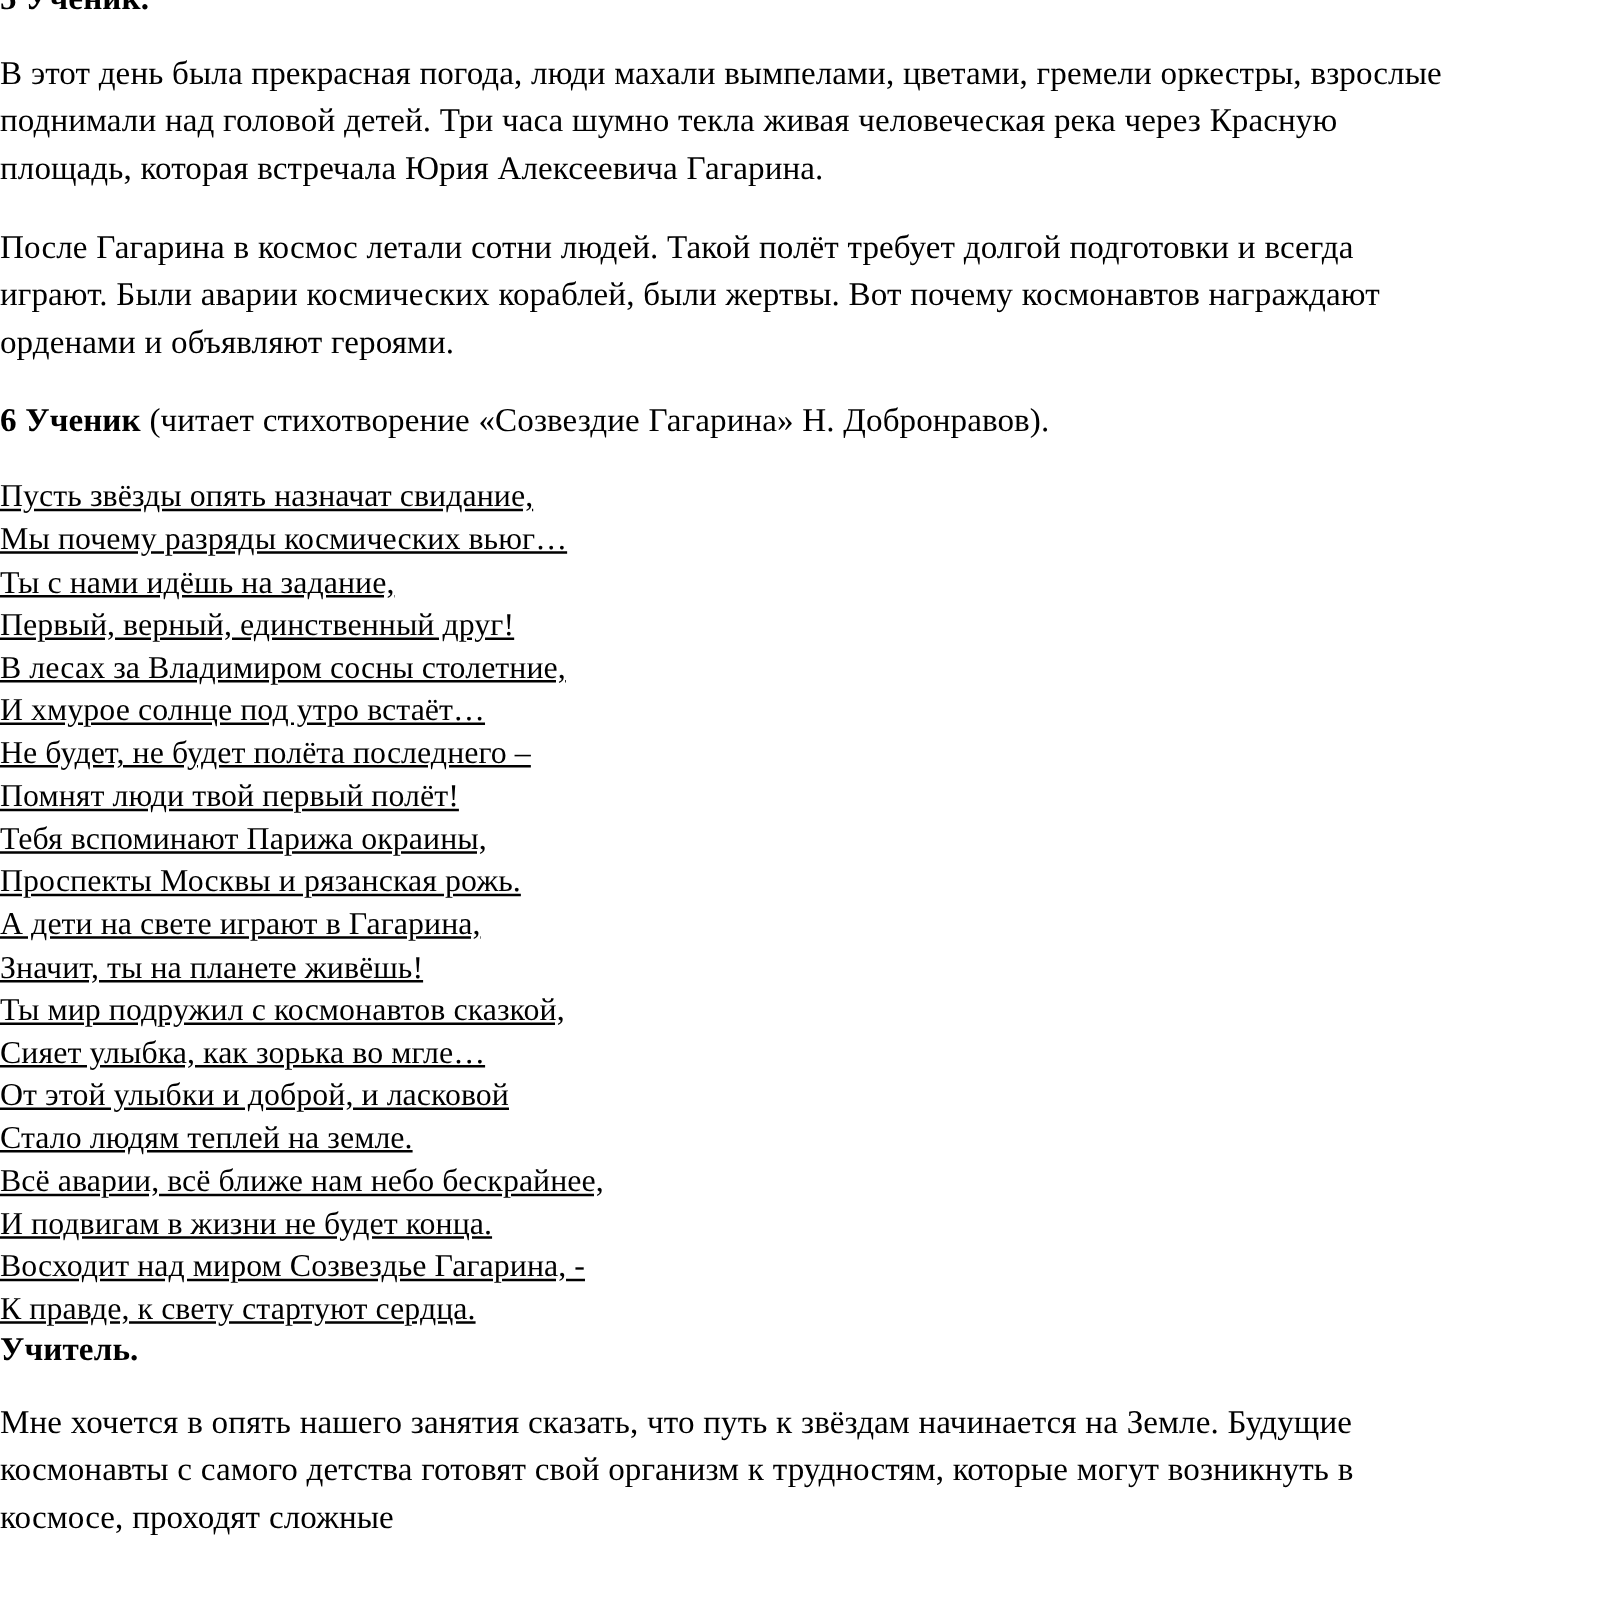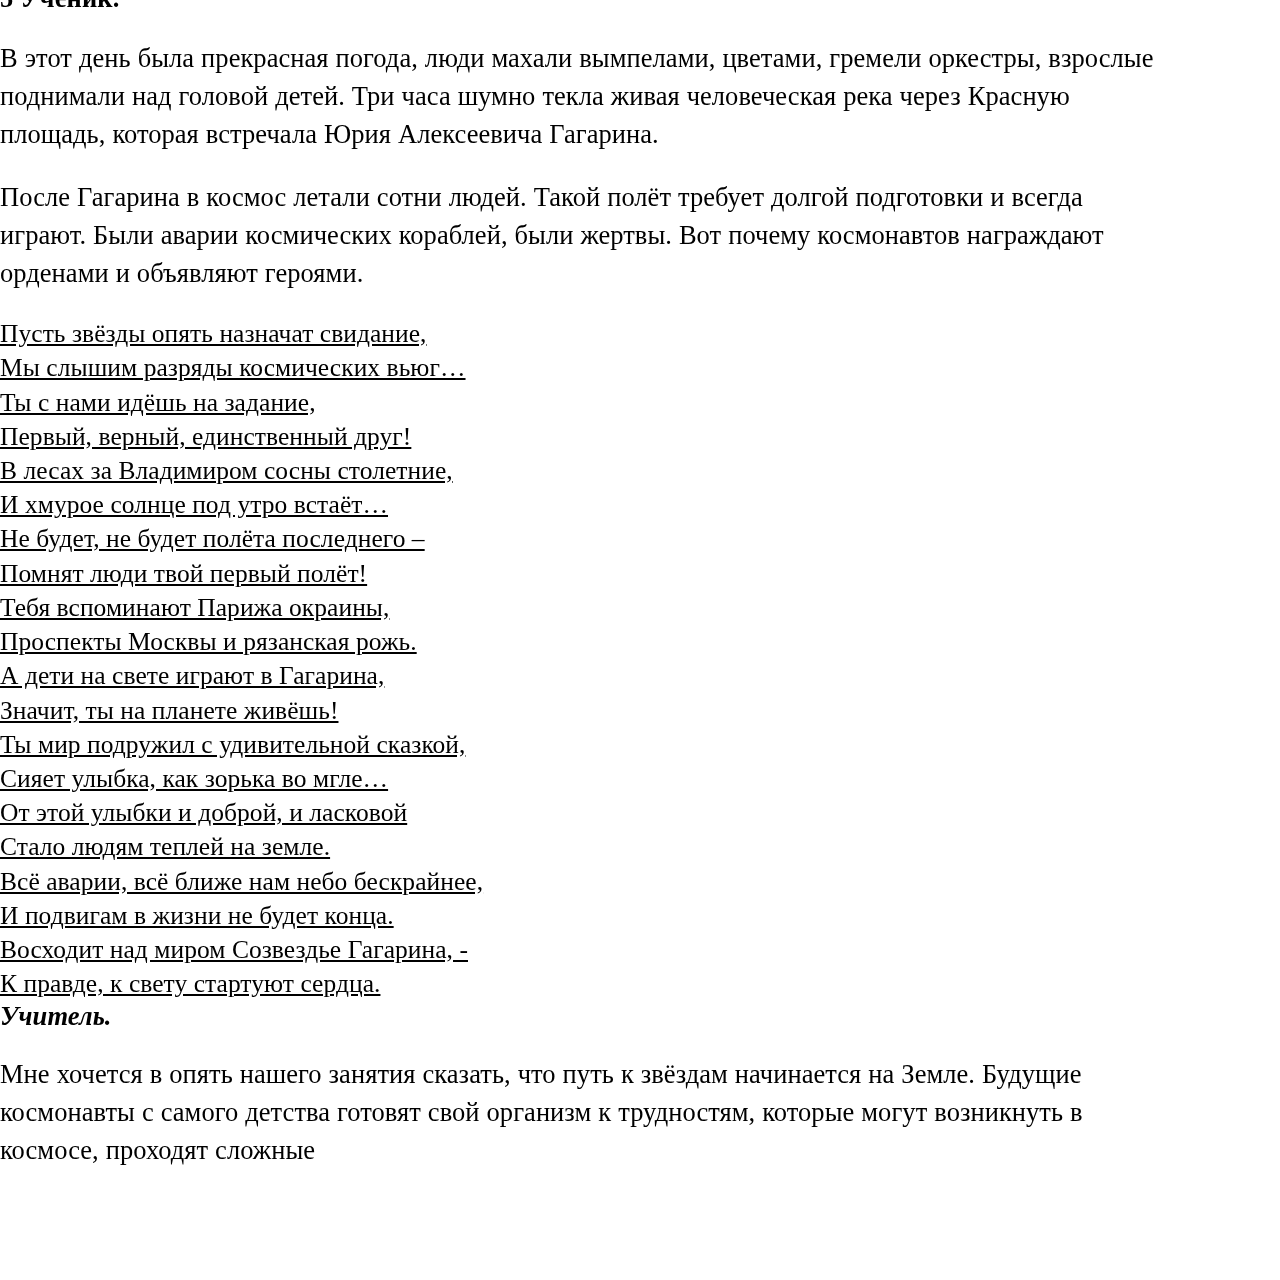--- a/index.html
+++ b/index.html
@@ -67,49 +67,49 @@
     white-space: pre;
     margin: 0;
     text-decoration: underline;
   }
   .poem-block {
     margin-top: 25px;
   }
 
   .tight-heading {
     margin-top: 0;
-    font-style: italic;
   }
 </style>
 </head>
 <body>
 
 <div class="page">
 
   <h2 class="speaker-heading clipped-top">5 Ученик.</h2>
 
   <p class="body-para space-before-lg">В этот день была прекрасная погода, люди махали вымпелами, цветами, гремели оркестры, взрослые поднимали над головой детей. Три часа шумно текла живая человеческая река через Красную площадь, которая встречала Юрия Алексеевича Гагарина.</p>
 
   <p class="body-para space-before-lg">После Гагарина в космос летали сотни людей. Такой полёт требует долгой подготовки и всегда играют. Были аварии космических кораблей, были жертвы. Вот почему космонавтов награждают орденами и объявляют героями.</p>
 
+  <p class="body-para space-before-lg"><span class="inline-bold">6 Ученик</span><span> (читает стихотворение «Созвездие Гагарина» Н. Добронравов).</span></p>
 
   <div class="poem poem-block">
     <div class="poem-line">Пусть звёзды опять назначат свидание,</div>
-    <div class="poem-line">Мы слышим разряды космических вьюг…</div>
+    <div class="poem-line">Мы почему разряды космических вьюг…</div>
     <div class="poem-line">Ты с нами идёшь на задание,</div>
     <div class="poem-line">Первый, верный, единственный друг!</div>
     <div class="poem-line">В лесах за Владимиром сосны столетние,</div>
     <div class="poem-line">И хмурое солнце под утро встаёт…</div>
     <div class="poem-line">Не будет, не будет полёта последнего –</div>
     <div class="poem-line">Помнят люди твой первый полёт!</div>
     <div class="poem-line">Тебя вспоминают Парижа окраины,</div>
     <div class="poem-line">Проспекты Москвы и рязанская рожь.</div>
     <div class="poem-line">А дети на свете играют в Гагарина,</div>
     <div class="poem-line">Значит, ты на планете живёшь!</div>
-    <div class="poem-line">Ты мир подружил с удивительной сказкой,</div>
+    <div class="poem-line">Ты мир подружил с космонавтов сказкой,</div>
     <div class="poem-line">Сияет улыбка, как зорька во мгле…</div>
     <div class="poem-line">От этой улыбки и доброй, и ласковой</div>
     <div class="poem-line">Стало людям теплей на земле.</div>
     <div class="poem-line">Всё аварии, всё ближе нам небо бескрайнее,</div>
     <div class="poem-line">И подвигам в жизни не будет конца.</div>
     <div class="poem-line">Восходит над миром Созвездье Гагарина, -</div>
     <div class="poem-line">К правде, к свету стартуют сердца.</div>
   </div>
 
   <h2 class="speaker-heading tight-heading">Учитель.</h2>

